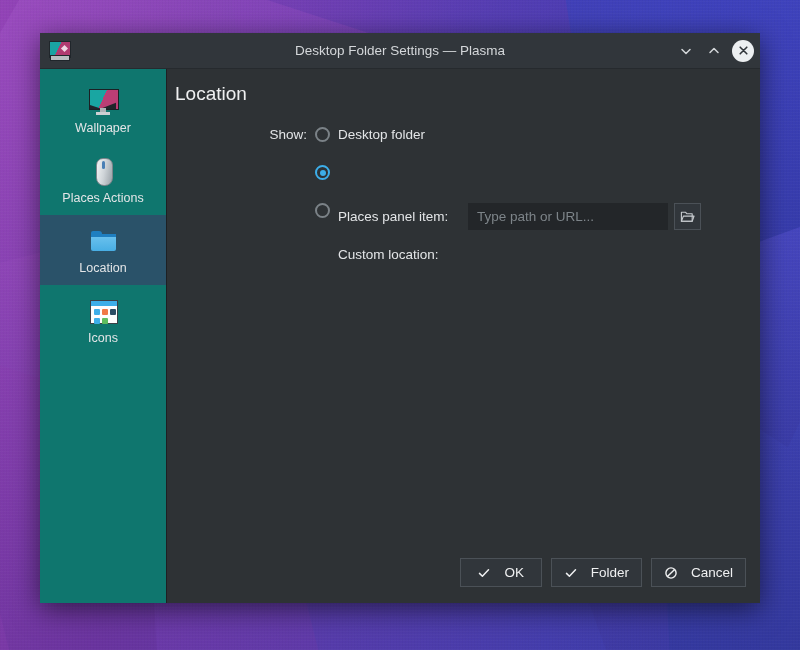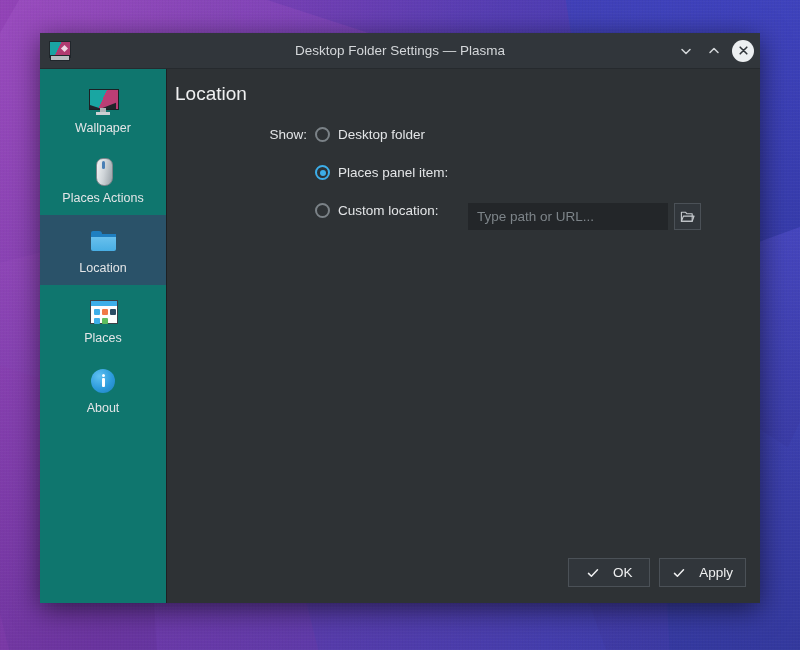--- a/index.html
+++ b/index.html
@@ -309,20 +309,21 @@
     color: #e3e5e7;
     cursor: pointer;
     white-space: nowrap;
   }
   .opt-label {
     font-size: 13.5px;
     color: #e3e5e7;
     white-space: nowrap;
     width: 130px;
     flex: 0 0 130px;
+    margin-top: 44px;
   }
 
   
   #combo {
     width: 200px;
     height: 27px;
     background: #3daee9;
     border: 1px solid #3daee9;
     box-sizing: border-box;
     display: flex;
@@ -457,32 +458,24 @@
           <div class="side-icon ic-icons">
             <div class="w">
               <div class="bar"></div>
               <div class="sq s1"></div>
                 <div class="sq s2"></div>
                 <div class="sq s3"></div>
               <div class="sq s4"></div>
                 <div class="sq s5"></div>
             </div>
           </div>
-          <div class="side-label">Places</div>
-        </div>
-
-
-        <div class="side-item">
-          <div class="side-icon ic-about">
-            <div class="circ"></div>
-              <div class="dot"></div>
-              <div class="bar2"></div>
-          </div>
-          <div class="side-label">About</div>
-        </div>
+          <div class="side-label">Icons</div>
+        </div>
+
+
 
       </div>
 
       <div id="content">
         <div id="page-title">Location</div>
 
         <div id="form">
 
           <div class="form-row">
             <div class="row-label">Show:</div>
@@ -519,20 +512,29 @@
                 </svg>
             </span>
             <span>OK</span>
           </div>
           <div class="dlg-btn">
             <span>
               <svg width="14" height="14" viewBox="0 0 14 14">
                   <path d="M2.5 7.4 L5.4 10.2 L11.5 3.8" fill="none" stroke="#eff0f1" stroke-width="1.5" stroke-linecap="round" stroke-linejoin="round"></path>
                 </svg>
             </span>
-            <span>Apply</span>
+            <span>Folder</span>
+          </div>
+          <div class="dlg-btn">
+            <span>
+              <svg width="14" height="14" viewBox="0 0 14 14">
+                  <circle cx="7" cy="7" r="5.1" fill="none" stroke="#eff0f1" stroke-width="1.4"></circle>
+                  <path d="M3.4 10.6 L10.6 3.4" stroke="#eff0f1" stroke-width="1.4" stroke-linecap="round"></path>
+                </svg>
+            </span>
+            <span>Cancel</span>
           </div>
         </div>
 
       </div>
     </div>
   </div>
 </div>
 
 </body></html>

